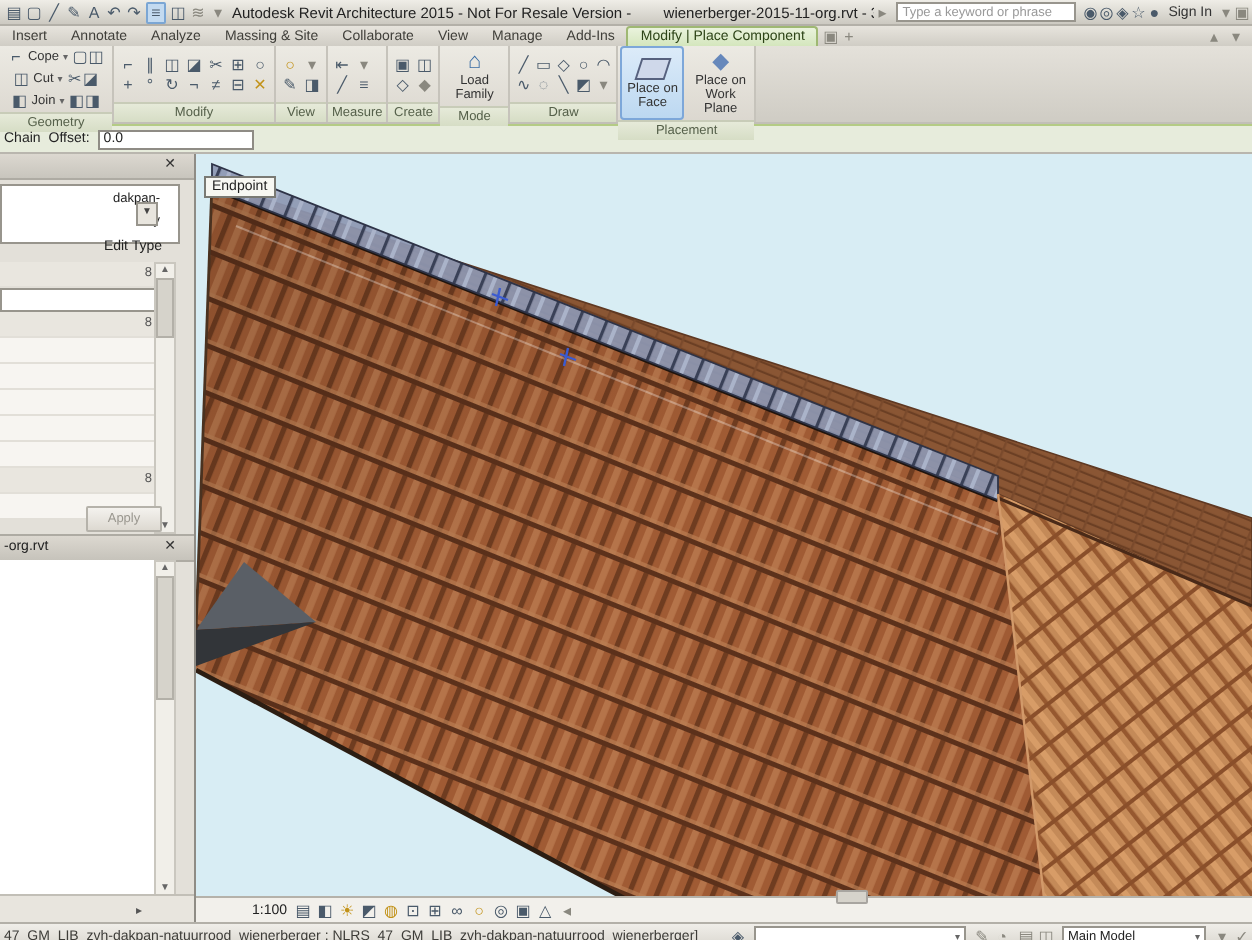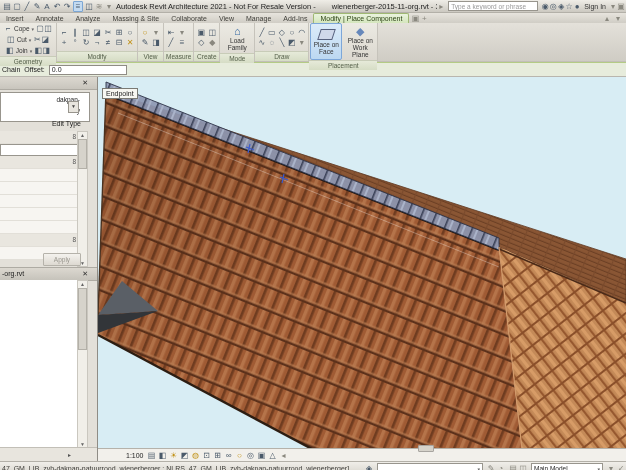--- a/index.html
+++ b/index.html
@@ -115,21 +115,21 @@
         <span class="gi">✎</span>
         <span class="gi">A</span>
         <span class="gi">↶</span>
         <span class="gi">↷</span>
         <span class="gi hl">≡</span>
         <span class="gi">◫</span>
         <span class="gi mut">≋</span>
         <span class="gi mut">▾</span>
       </div>
     <div class="title-text">
-      <span>Autodesk Revit Architecture 2021 - Not For Resale Version -</span>
+      <span>Autodesk Revit Architecture 2015 - Not For Resale Version -</span>
       <span class="doc">wienerberger-2015-11-org.rvt - 3D View: {3D}</span>
     </div>
     <div class="infocenter">
       <span><span class="gi mut">▸</span></span>
       <div class="ic-search">
         <span>Type a keyword or phrase</span>
       </div>
       <span><span class="gi">◉</span><span class="gi">◎</span><span class="gi">◈</span><span class="gi">☆</span><span class="gi">●</span></span>
       <span class="signin">Sign In</span>
       <span><span class="gi mut">▾</span><span class="gi mut">▣</span></span>

